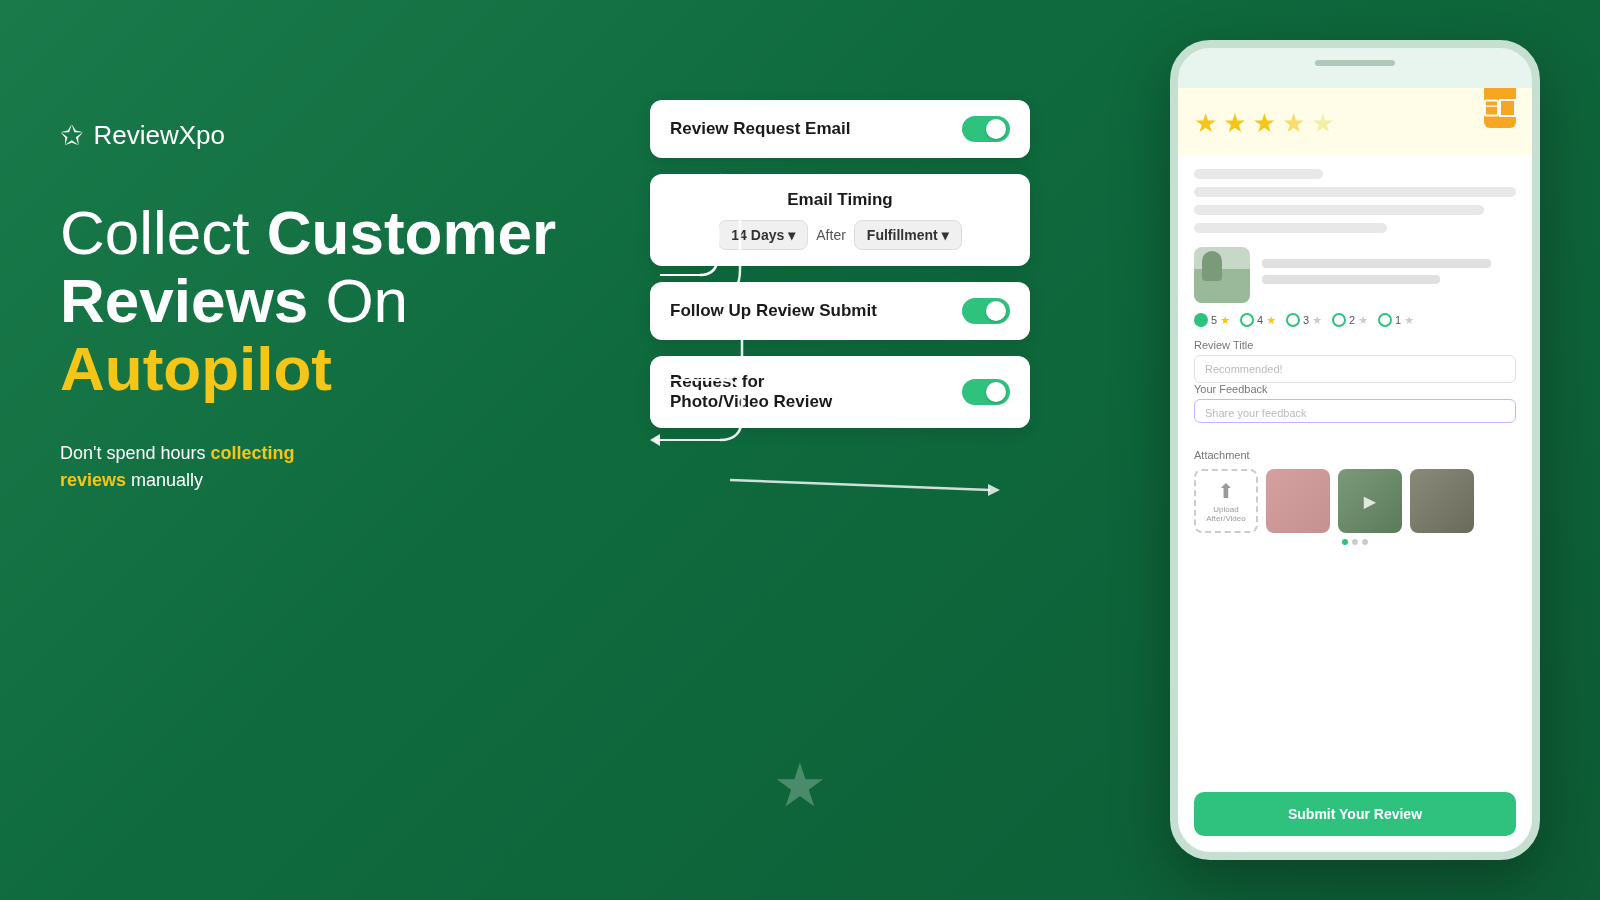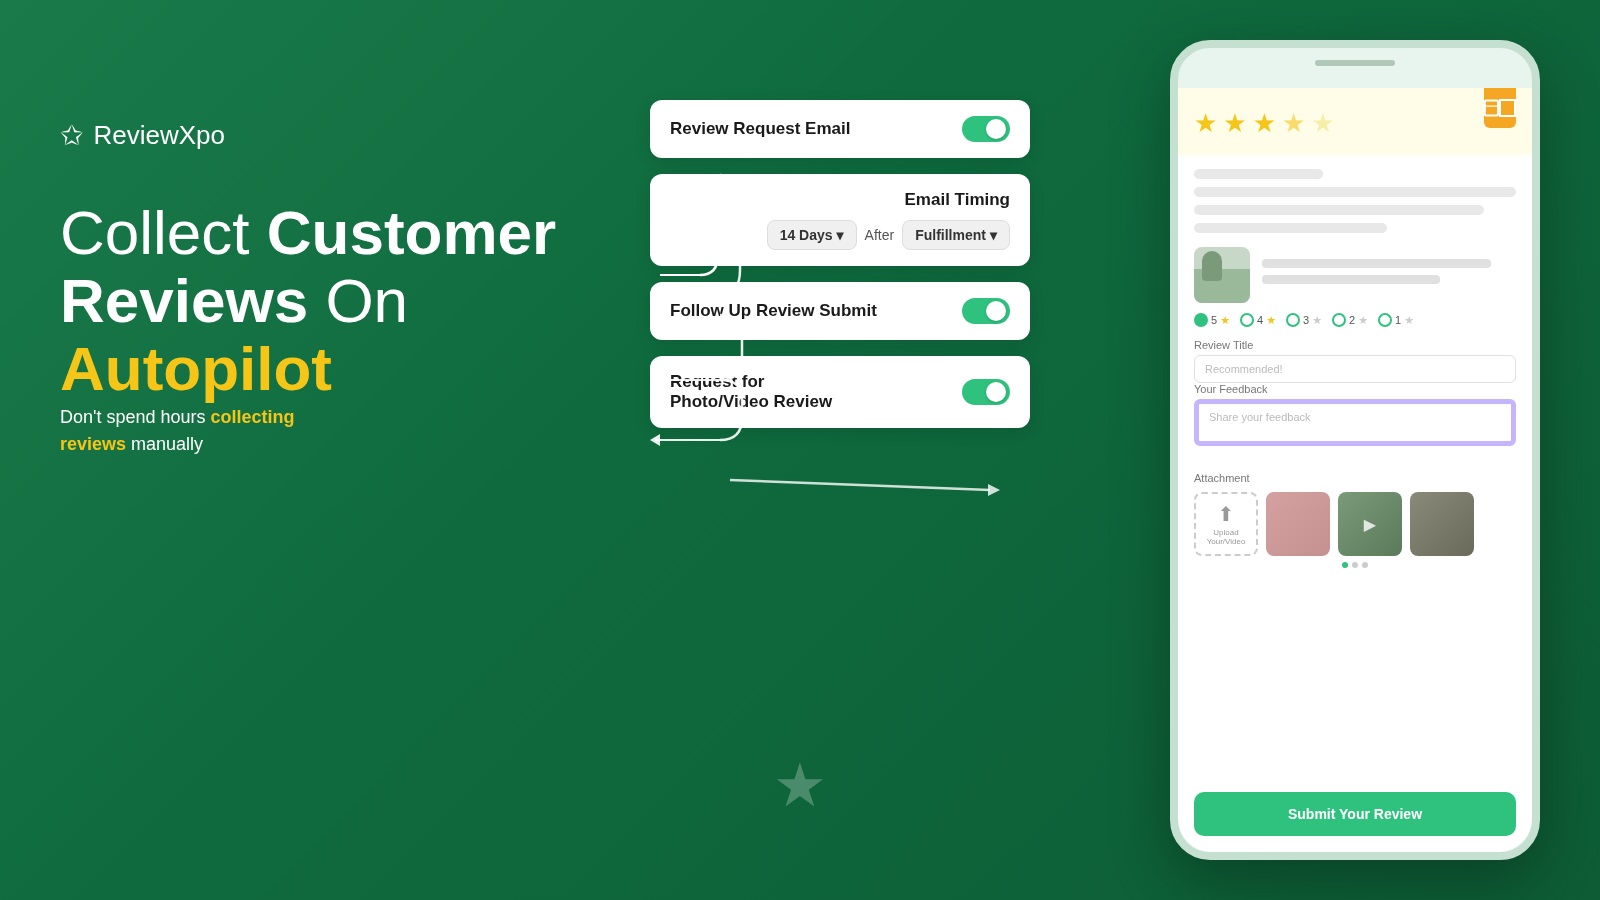--- a/index.html
+++ b/index.html
@@ -36,20 +36,21 @@
     .logo-text {
       font-size: 26px;
       color: white;
       font-weight: 500;
     }
 
     .headline {
       font-size: 62px;
       line-height: 1.1;
       color: white;
+      margin-bottom: 36px;
     }
 
     .headline .normal { font-weight: 400; }
     .headline .bold { font-weight: 800; }
     .headline .yellow { color: #f5c518; font-weight: 800; }
 
     .subtext {
       font-size: 18px;
       color: white;
       font-weight: 400;
@@ -89,21 +90,21 @@
     }
 
     .flow-card-label {
       font-size: 17px;
       font-weight: 700;
       color: #1a1a1a;
     }
 
     .flow-card.timing {
       flex-direction: column;
-      align-items: flex-end;
+      align-items: center;
     }
 
     .timing-label {
       font-size: 17px;
       font-weight: 700;
       color: #1a1a1a;
       margin-bottom: 10px;
     }
 
     .timing-controls {
@@ -332,27 +333,27 @@
     .form-input-phone {
       border: 1px solid #e0e0e0;
       border-radius: 6px;
       padding: 7px 10px;
       font-size: 11px;
       color: #bbb;
       width: 100%;
     }
 
     .form-textarea-phone {
-      border: 5px solid #c4b5fd;
+      border: 1px solid #c4b5fd;
       border-radius: 6px;
       padding: 7px 10px;
       font-size: 11px;
       color: #bbb;
       width: 100%;
-      height: 47px;
+      height: 24px;
     }
 
     .attachment-section {
       margin-top: 26px;
     }
 
     .attachment-label-phone {
       font-size: 11px;
       color: #777;
       margin-bottom: 8px;
@@ -625,21 +626,21 @@
       <div class="form-row">
         <div class="form-label-phone">Your Feedback</div>
         <div class="form-textarea-phone">Share your feedback</div>
       </div>
 
       <div class="attachment-section">
         <div class="attachment-label-phone">Attachment</div>
         <div class="attachment-row">
           <div class="upload-box">
             <div class="upload-icon">⬆</div>
-            <div class="upload-text">Upload Your/Video</div>
+            <div class="upload-text">Upload After/Video</div>
           </div>
           <div class="photo-thumb photo-thumb-1"></div>
           <div class="photo-thumb photo-thumb-2"></div>
           <div class="photo-thumb photo-thumb-3"></div>
         </div>
         <div class="dots-row">
           <div class="dot active"></div>
           <div class="dot"></div>
           <div class="dot"></div>
         </div>

